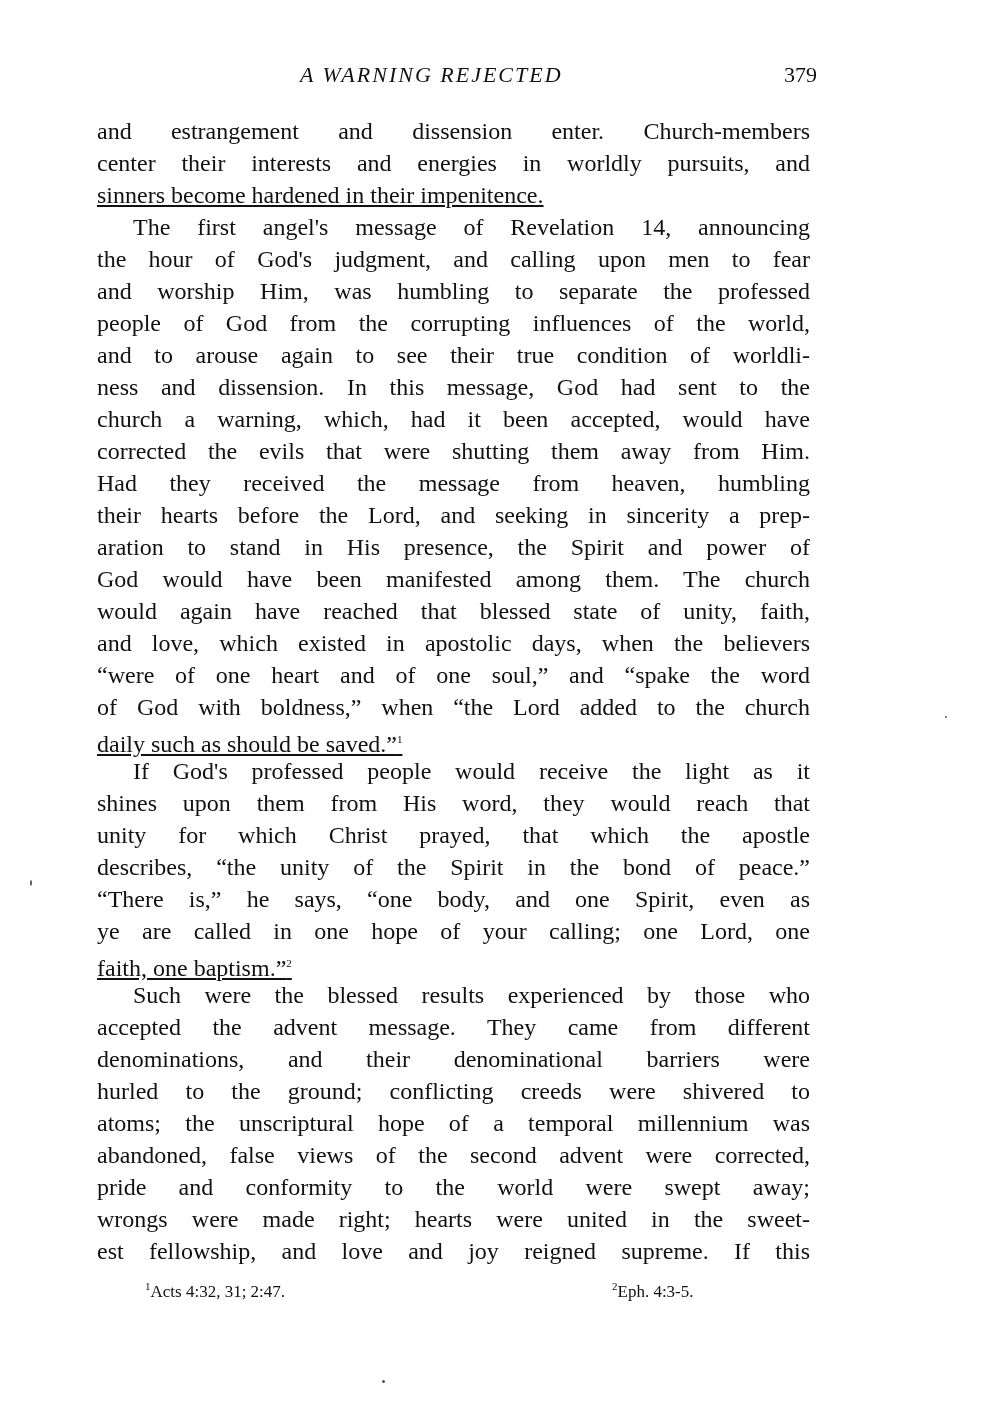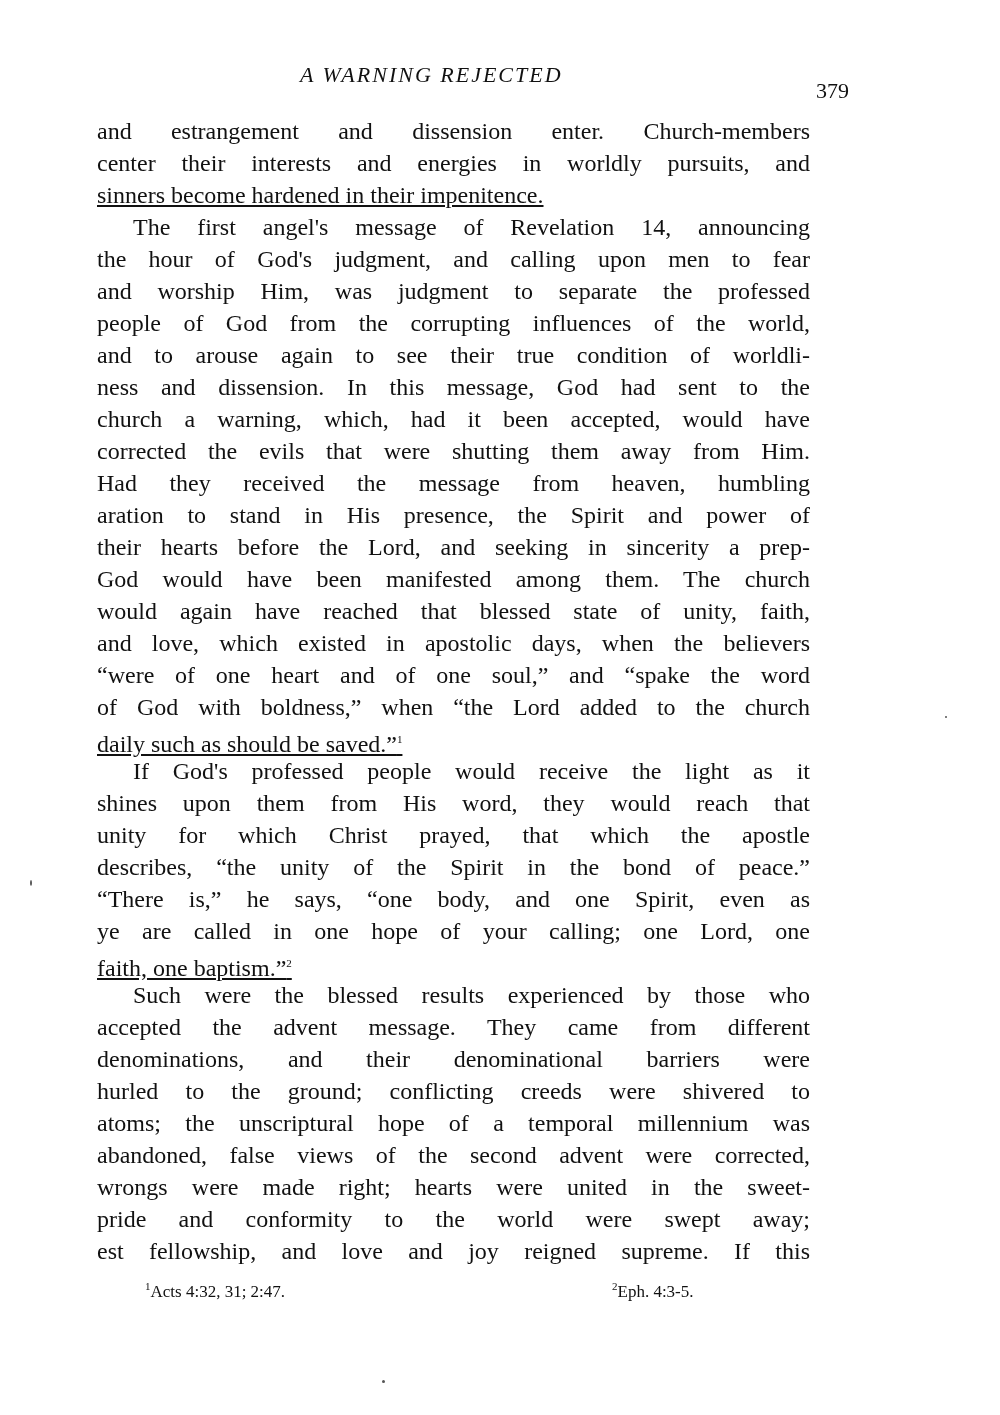--- a/index.html
+++ b/index.html
@@ -1,19 +1,19 @@
 <!DOCTYPE html>
 <html><head>
 <meta charset="utf-8">
 <style>
   html, body { margin: 0; padding: 0; background: #ffffff; }
   body { width: 1000px; height: 1415px; position: relative; overflow: hidden; font-family: "Liberation Serif", "DejaVu Serif", serif; color: #111; }
   .header { position: absolute; top: 62px; left: 0; width: 1000px; height: 32px; }
   .running-title { position: absolute; left: 300px; top: 0; font-style: italic; font-size: 22px; letter-spacing: 2px; }
-  .page-number { position: absolute; left: 784px; top: 16px; font-size: 22px; margin-left: 32px; }
+  .page-number { position: absolute; left: 784px; top: 0; font-size: 22px; }
   .body-text { position: absolute; left: 97px; top: 115px; width: 713px; }
   .line { height: 32px; line-height: 32px; font-size: 24px; white-space: nowrap; text-align: justify; text-align-last: justify; }
   .line.last { text-align-last: left; text-decoration: underline; }
   .line.indent { padding-left: 36px; }
   .footnotes { position: absolute; top: 1280px; left: 145px; width: 620px; font-size: 17px; }
   .fn-left { position: absolute; left: 0; top: 0; font-family: Liberation Serif, serif; }
   .fn-right { position: absolute; left: 467px; top: 0; }
   sup { font-size: 11px; }
   .specks span { position: absolute; background: #555; border-radius: 50%; }
 </style>
@@ -29,29 +29,29 @@
 
   <div>
     <div class="line">and estrangement and dissension enter. Church-members</div>
     <div class="line">center their interests and energies in worldly pursuits, and</div>
     <div class="line last">sinners become hardened in their impenitence.</div>
   </div>
 
   <div>
     <div class="line indent">The first angel's message of Revelation 14, announcing</div>
     <div class="line">the hour of God's judgment, and calling upon men to fear</div>
-    <div class="line">and worship Him, was judgment to separate the professed</div>
+    <div class="line">and worship Him, was humbling to separate the professed</div>
     <div class="line">people of God from the corrupting influences of the world,</div>
     <div class="line">and to arouse again to see their true condition of worldli-</div>
     <div class="line">ness and dissension. In this message, God had sent to the</div>
     <div class="line">church a warning, which, had it been accepted, would have</div>
     <div class="line">corrected the evils that were shutting them away from Him.</div>
     <div class="line">Had they received the message from heaven, humbling</div>
+    <div class="line">their hearts before the Lord, and seeking in sincerity a prep-</div>
     <div class="line">aration to stand in His presence, the Spirit and power of</div>
-    <div class="line">their hearts before the Lord, and seeking in sincerity a prep-</div>
     <div class="line">God would have been manifested among them. The church</div>
     <div class="line">would again have reached that blessed state of unity, faith,</div>
     <div class="line">and love, which existed in apostolic days, when the believers</div>
     <div class="line">“were of one heart and of one soul,” and “spake the word</div>
     <div class="line">of God with boldness,” when “the Lord added to the church</div>
     <div class="line last"><span>daily such as should be saved.”</span><sup>1</sup></div>
   </div>
 
   <div>
     <div class="line indent">If God's professed people would receive the light as it</div>
@@ -63,22 +63,22 @@
     <div class="line last"><span>faith, one baptism.”</span><sup>2</sup></div>
   </div>
 
   <div>
     <div class="line indent">Such were the blessed results experienced by those who</div>
     <div class="line">accepted the advent message. They came from different</div>
     <div class="line">denominations, and their denominational barriers were</div>
     <div class="line">hurled to the ground; conflicting creeds were shivered to</div>
     <div class="line">atoms; the unscriptural hope of a temporal millennium was</div>
     <div class="line">abandoned, false views of the second advent were corrected,</div>
+    <div class="line">pride and conformity to the world were swept away;</div>
     <div class="line">wrongs were made right; hearts were united in the sweet-</div>
-    <div class="line">pride and conformity to the world were swept away;</div>
     <div class="line">est fellowship, and love and joy reigned supreme. If this</div>
   </div>
 </div>
 
 <div class="footnotes">
   <div class="fn-left"><sup>1</sup><span>Acts 4:32, 31; 2:47.</span></div>
   <div class="fn-right"><sup>2</sup><span>Eph. 4:3-5.</span></div>
 </div>
 
 <div class="specks">

